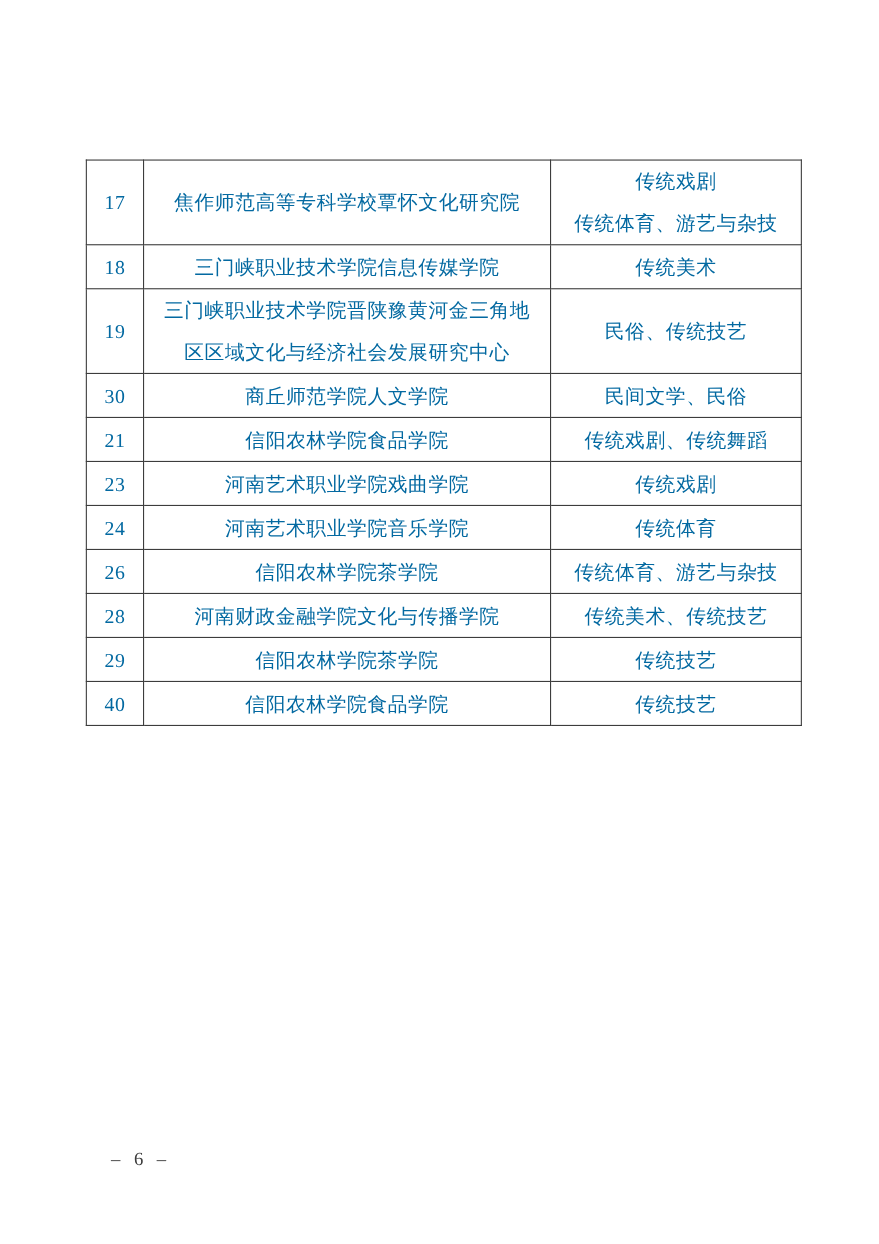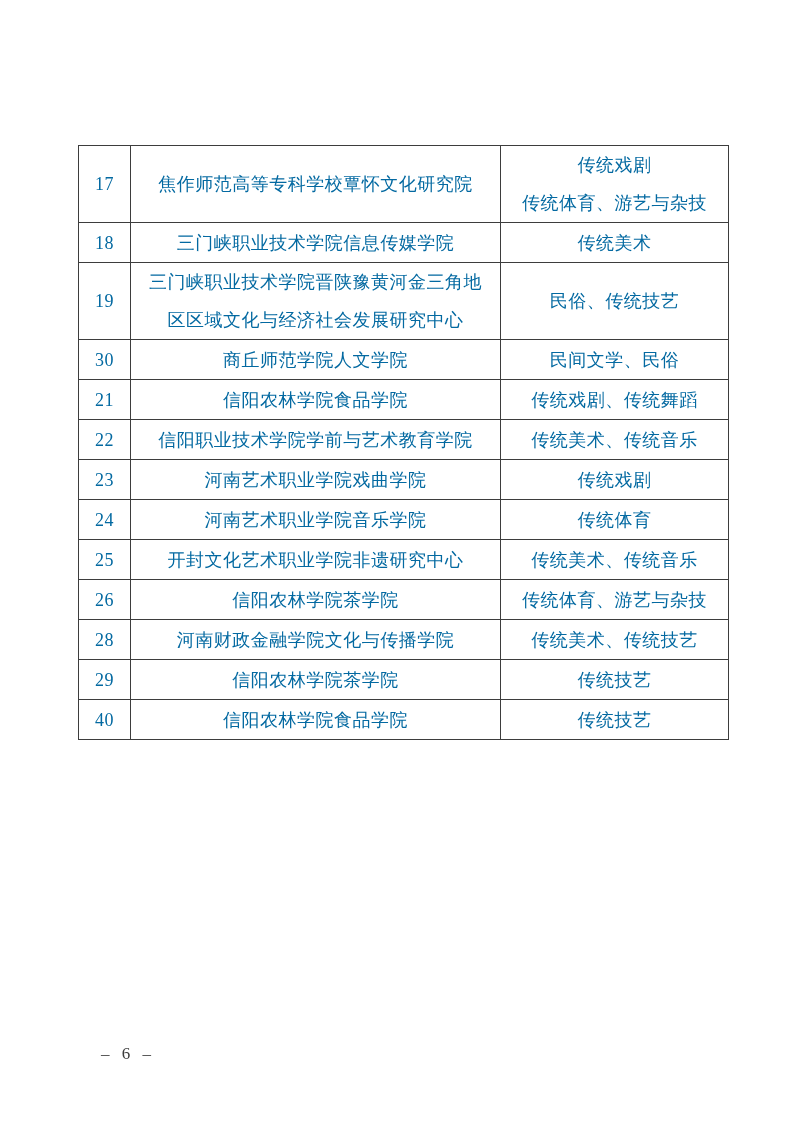--- a/index.html
+++ b/index.html
@@ -77,38 +77,28 @@
         <td class="num">30</td>
         <td>商丘师范学院人文学院</td>
         <td>民间文学、民俗</td>
       </tr>
       <tr>
         <td class="num">21</td>
         <td>信阳农林学院食品学院</td>
         <td>传统戏剧、传统舞蹈</td>
       </tr>
       <tr>
-        <td class="num">22</td>
-        <td>信阳职业技术学院学前与艺术教育学院</td>
-        <td>传统美术、传统音乐</td>
-      </tr>
-      <tr>
         <td class="num">23</td>
         <td>河南艺术职业学院戏曲学院</td>
         <td>传统戏剧</td>
       </tr>
       <tr>
         <td class="num">24</td>
         <td>河南艺术职业学院音乐学院</td>
         <td>传统体育</td>
-      </tr>
-      <tr>
-        <td class="num">25</td>
-        <td>开封文化艺术职业学院非遗研究中心</td>
-        <td>传统美术、传统音乐</td>
       </tr>
       <tr>
         <td class="num">26</td>
         <td>信阳农林学院茶学院</td>
         <td>传统体育、游艺与杂技</td>
       </tr>
       <tr>
         <td class="num">28</td>
         <td>河南财政金融学院文化与传播学院</td>
         <td>传统美术、传统技艺</td>

